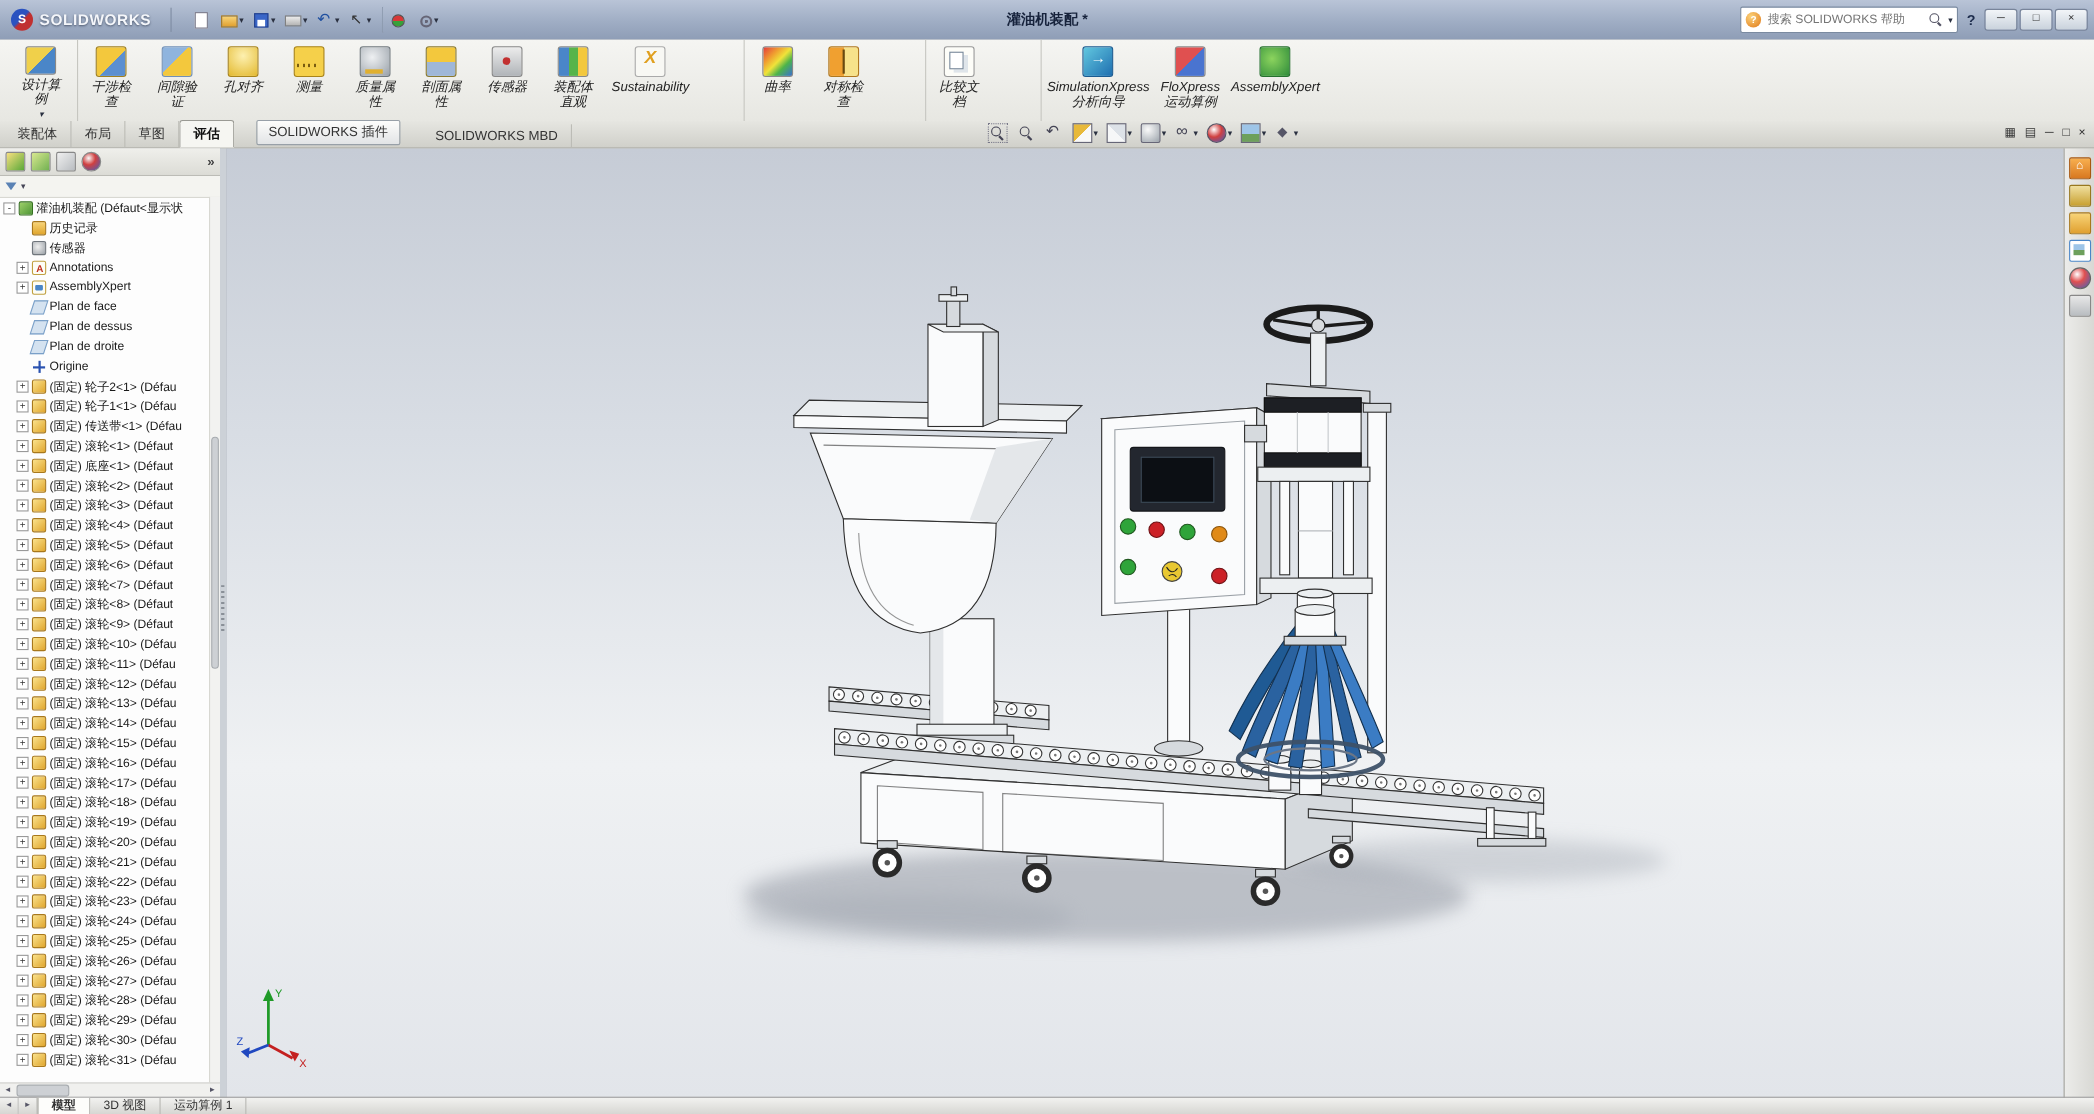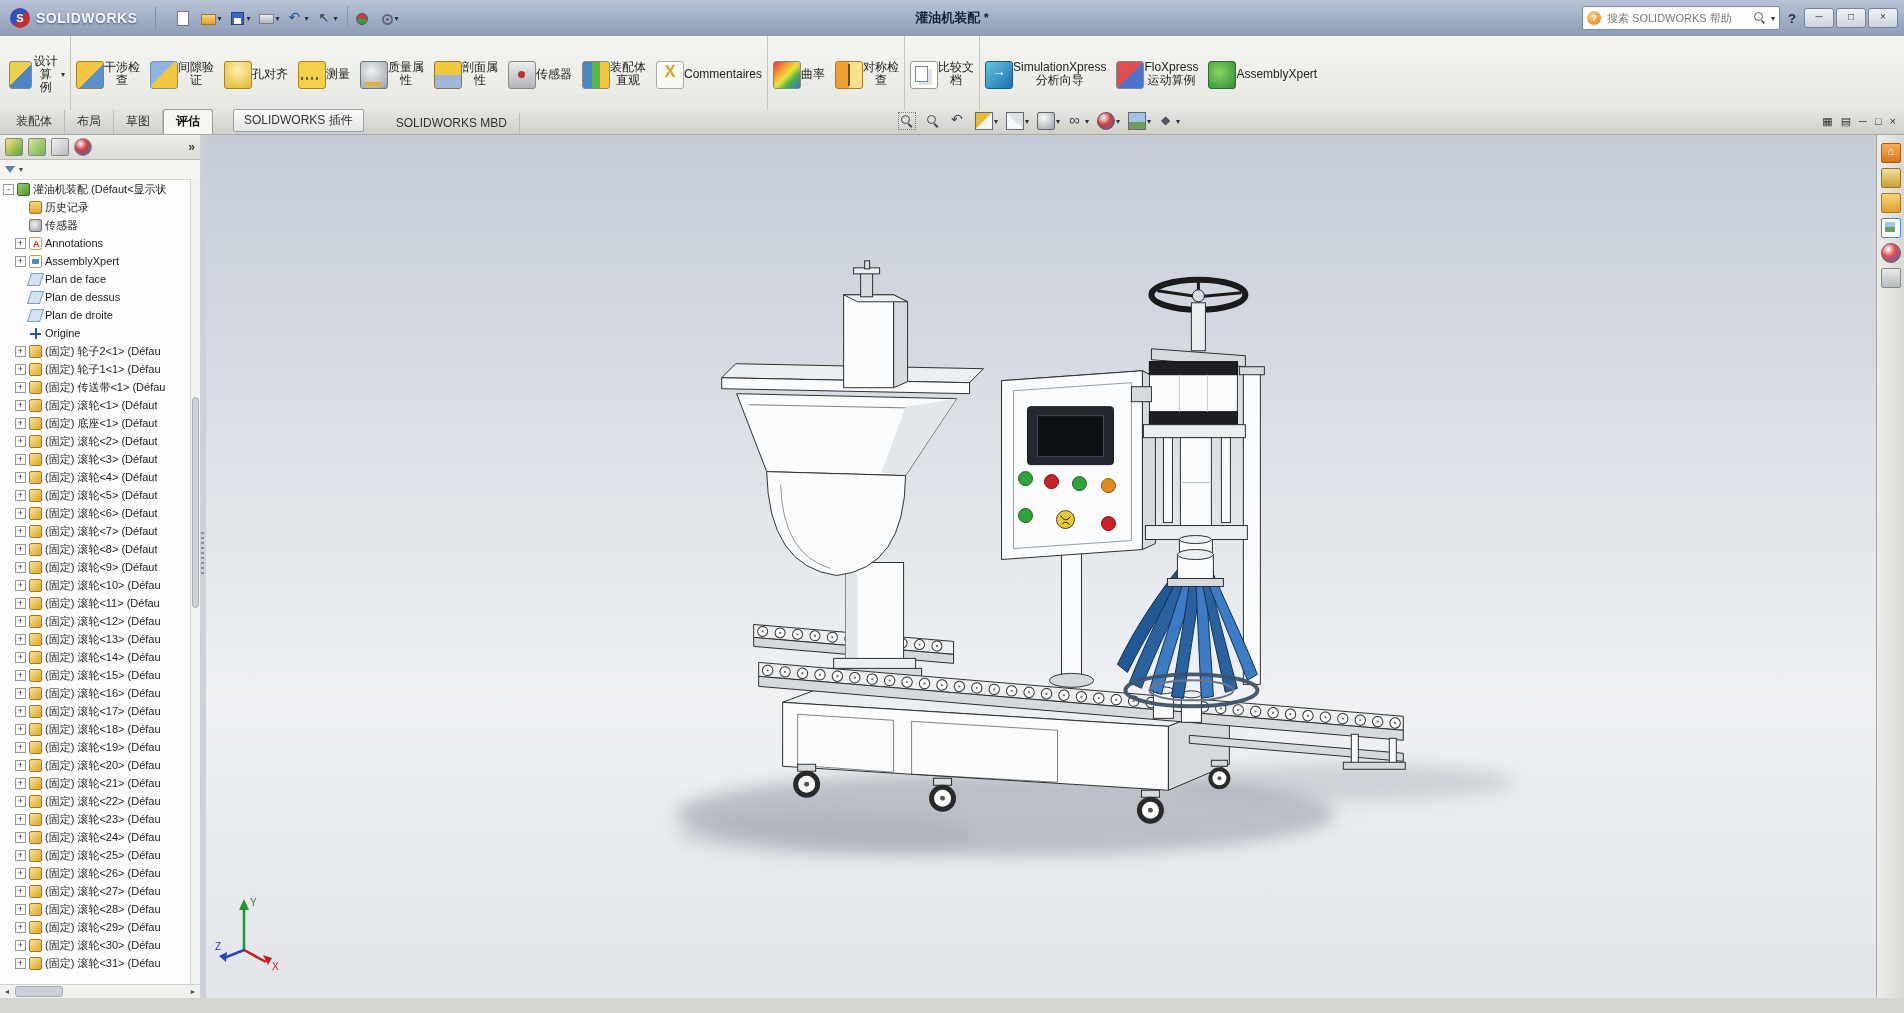--- a/index.html
+++ b/index.html
@@ -48,26 +48,26 @@
   .help-q{color:#1d2c4c;font-weight:bold;font-size:13px;}
   .winbtns{display:flex;gap:2px;}
   .winbtn{width:28px;height:18px;border:1px solid #78849a;border-radius:3px;
     background:linear-gradient(#f2f5f8,#c9d2dc);font-size:10px;line-height:16px;
     text-align:center;color:#333;}
 
   
   .ribbon{position:absolute;top:36px;left:0;right:0;height:74px;
     background:linear-gradient(#f5f5f2,#e7e7e2);border-bottom:1px solid #c6c6c0;
     display:flex;align-items:stretch;padding-left:4px;}
-  .rbtn{min-width:50px;padding:2px 5px 0;display:flex;flex-direction:row;align-items:center;
-    font-size:12px;line-height:13px;text-align:center;color:#222;white-space:pre-line;}
+  .rbtn{min-width:50px;padding:2px 5px 0;display:flex;flex-direction:column;align-items:center;
+    font-size:12px;line-height:13px;text-align:center;color:#222;white-space:pre-line;font-style:italic;}
   .rbtn .ric{margin:4px auto 3px;}
   .rlabel{white-space:pre-line;}
   .ric{width:26px;height:26px;border-radius:3px;position:relative;}
-  .gsep{border-left:1px solid #c6c6c0;}
+  .gsep{border-left:1px solid #c6c6c0;margin-left:44px;}
   .design-study{width:56px;border-right:1px solid #c6c6c0;}
   .ic-design{background:linear-gradient(135deg,#f0d04a 50%,#4a86c8 50%);border:1px solid #888;}
   .ic-interf{background:linear-gradient(135deg,#f3c83d 55%,#5b8fd0 55%);border:1px solid #a08020;}
   .ic-clear{background:linear-gradient(315deg,#f3c83d 55%,#8fb4de 55%);border:1px solid #7090b8;}
   .ic-hole{background:radial-gradient(circle at 50% 30%,#fdf0b0,#e3b92e);border:1px solid #a8841c;}
   .ic-measure{background:#f5d04a;border:1px solid #a8841c;}
   .ic-measure::after{content:"";position:absolute;left:2px;top:15px;width:20px;height:3px;
     background:repeating-linear-gradient(90deg,#7a5c10 0 2px,transparent 2px 5px);}
   .ic-mass{background:radial-gradient(circle at 40% 35%,#eef0f2,#98a0a8);border:1px solid #70787e;}
   .ic-mass::after{content:"";position:absolute;left:4px;bottom:2px;width:16px;height:4px;background:#e0b030;}
@@ -318,21 +318,21 @@
       </div>
 
       <div class="rbtn">
         <span class="ric ic-visual"></span>
         <span class="rlabel">装配体
 直观</span>
       </div>
 
       <div class="rbtn">
         <span class="ric ic-axpert"></span>
-        <span class="rlabel">Commentaires</span>
+        <span class="rlabel">Sustainability</span>
       </div>
 
       <div class="rbtn gsep">
         <span class="ric ic-curv"></span>
         <span class="rlabel">曲率</span>
       </div>
 
       <div class="rbtn">
         <span class="ric ic-symm"></span>
         <span class="rlabel">对称检
@@ -1012,13 +1012,26 @@
 
         <span class="tpic tp-palette"></span>
 
         <span class="tpic tp-appear"></span>
 
         <span class="tpic tp-props"></span>
 
     </aside>
   </div>
 
+  <footer class="statusbar">
+
+      <span class="sb-arrow">◄</span>
+
+      <span class="sb-arrow">►</span>
+
+      <span class="sbtab active">模型</span>
+
+      <span class="sbtab">3D 视图</span>
+
+      <span class="sbtab">运动算例 1</span>
+
+  </footer>
 </div>
 
 </body></html>

